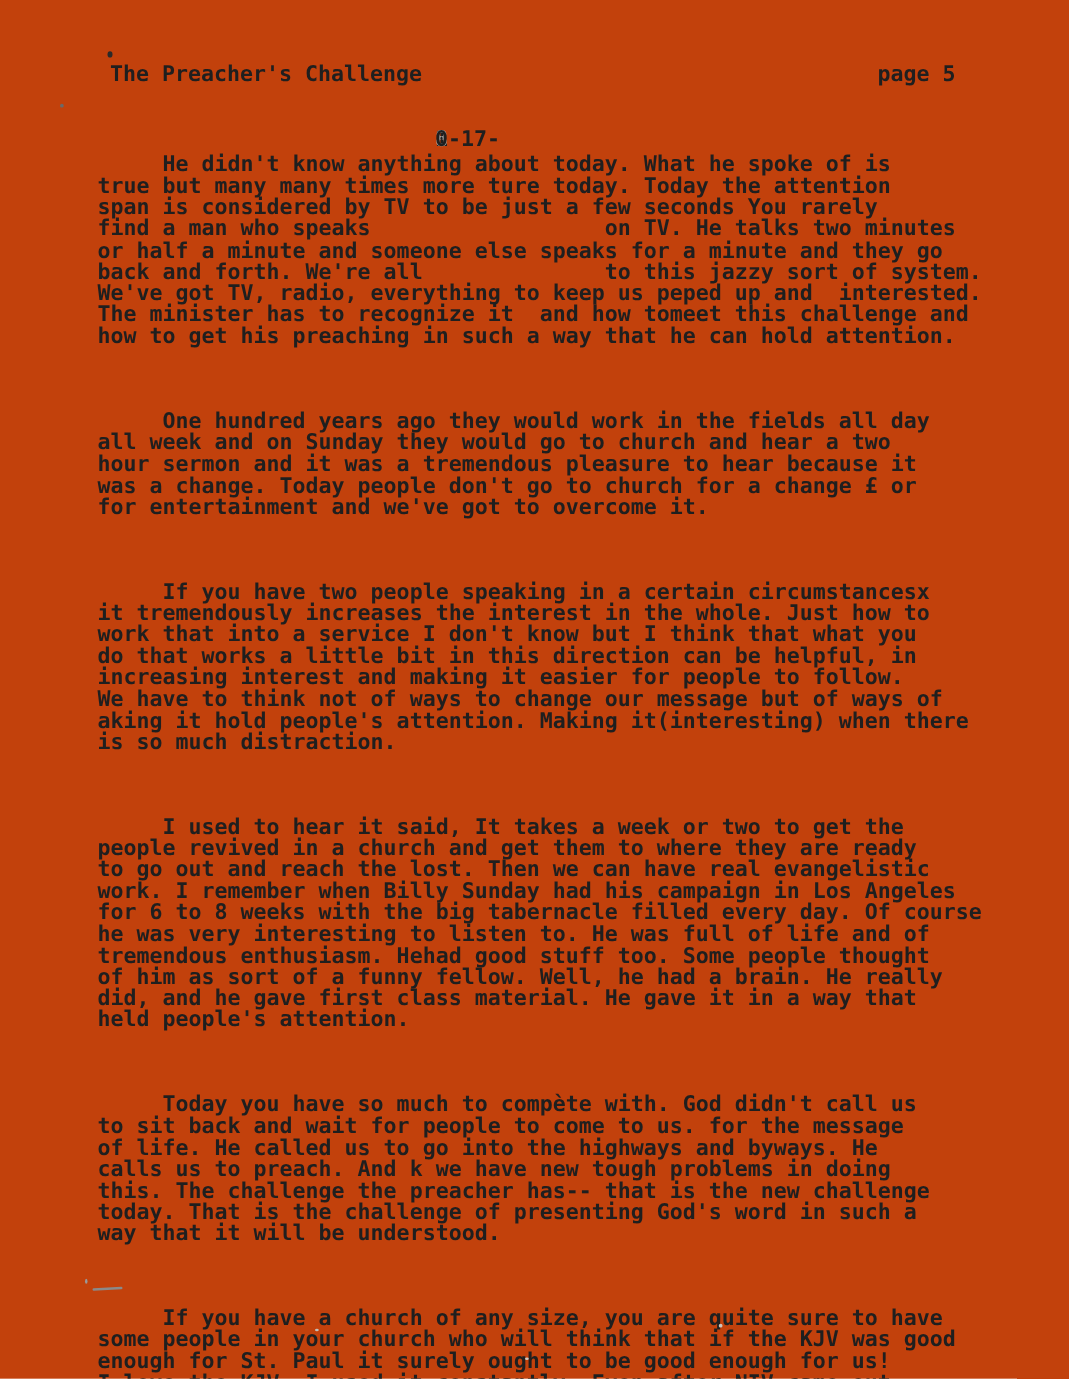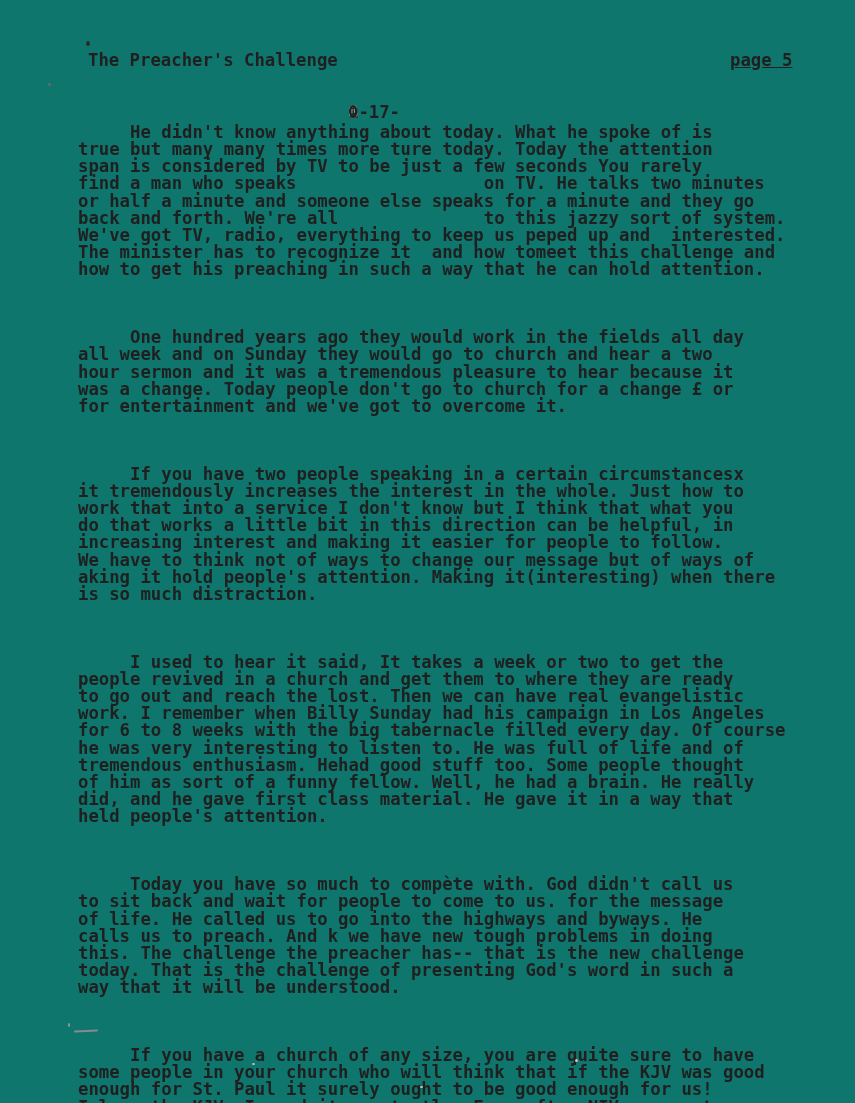--- a/index.html
+++ b/index.html
@@ -5,32 +5,32 @@
   html,body{margin:0;padding:0;}
   body{
     width:855px;height:1103px;
     background:#ffffff;
     font-family:"DejaVu Sans Mono",monospace;
     overflow:hidden;
   }
   .page{
     position:relative;
     width:855px;height:1103px;
-    background:#0f766e;
+    background:#c2410c;
     color:#1f1f1f;
   }
   .header span{
     position:absolute;
     top:52px;
     font:bold 17.3px/17.1px "DejaVu Sans Mono",monospace;
     white-space:pre;
   }
   .hdr-title{left:88px;}
   .hdr-date{left:348px;}
-  .hdr-page{left:730px;text-decoration:underline;}
+  .hdr-page{left:702px;}
   .faded{color:#c9c6c0;}
   .bodytext{
     position:absolute;
     left:78px;top:90px;
     font:bold 17.3px/17.1px "DejaVu Sans Mono",monospace;
     white-space:pre;
   }
   .para{margin:0 0 17.1px 0;}
   .speck{position:absolute;background:#4a4a4a;border-radius:50%;}
   .speck-title-dot{left:86px;top:41px;width:4px;height:5px;background:#2a2a2a;}

